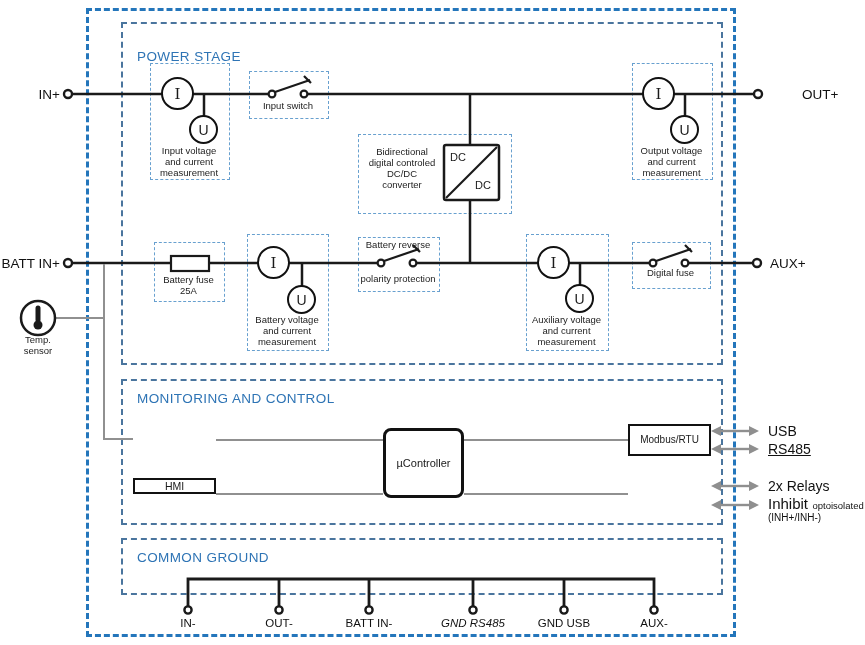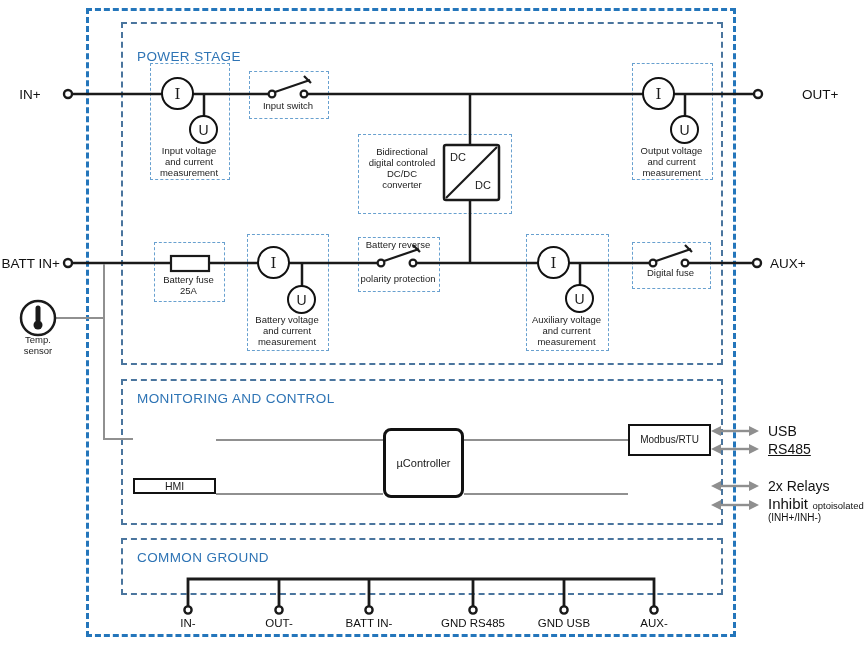--- a/index.html
+++ b/index.html
@@ -195,38 +195,38 @@
 measurement</div>
   <div class="abs caption" style="left:358px;top:240px;width:80px;text-align:center;">Battery reverse</div>
   <div class="abs caption" style="left:356px;top:274px;width:84px;">polarity protection</div>
   <div class="abs caption" style="left:526px;top:315px;width:81px;">Auxiliary voltage
 and current
 measurement</div>
   <div class="abs caption" style="left:632px;top:268px;width:77px;">Digital fuse</div>
   <div class="abs caption" style="left:8px;top:335px;width:60px;">Temp.
 sensor</div>
 
-  <div class="abs term-label" style="left:0px;top:87px;width:60px;text-align:center;">IN+</div>
+  <div class="abs term-label" style="left:0px;top:87px;width:60px;text-align:right;">IN+</div>
   <div class="abs term-label" style="left:770px;top:87px;margin-left:32px;">OUT+</div>
   <div class="abs term-label" style="left:0px;top:256px;width:60px;text-align:right;">BATT IN+</div>
   <div class="abs term-label" style="left:770px;top:256px;">AUX+</div>
 
   <div class="block" style="left:133px;top:478px;width:83px;height:16px;font-size:10.5px;">HMI</div>
   <div class="block" style="left:383px;top:428px;width:81px;height:70px;border-width:3px;border-radius:8px;font-size:11px;">µController</div>
   <div class="block" style="left:628px;top:424px;width:83px;height:32px;font-size:10px;">Modbus/RTU</div>
 
   <div class="abs ext-label" style="left:768px;top:423px;">USB</div>
   <div class="abs ext-label" style="left:768px;top:441px;text-decoration:underline;">RS485</div>
   <div class="abs ext-label" style="left:768px;top:478px;">2x Relays</div>
   <div class="abs" style="left:768px;top:495px;z-index:4;">
     <span class="ext-label" style="position:static;font-size:15px;">Inhibit</span>
     <span style="font-size:9.5px;color:#111;">optoisolated</span>
   </div>
   <div class="abs" style="left:768px;top:512px;font-size:10px;z-index:4;color:#111;">(INH+/INH-)</div>
 
   <div class="abs ground-label" style="left:143px;top:617px;width:90px;">IN-</div>
   <div class="abs ground-label" style="left:234px;top:617px;width:90px;">OUT-</div>
   <div class="abs ground-label" style="left:324px;top:617px;width:90px;">BATT IN-</div>
-  <div class="abs ground-label" style="left:428px;top:617px;width:90px;">GND RS485</div>
+  <div class="abs ground-label" style="left:428px;top:617px;width:90px;font-style:italic;">GND RS485</div>
   <div class="abs ground-label" style="left:519px;top:617px;width:90px;">GND USB</div>
   <div class="abs ground-label" style="left:609px;top:617px;width:90px;">AUX-</div>
 
 </div>
 
 </body></html>

